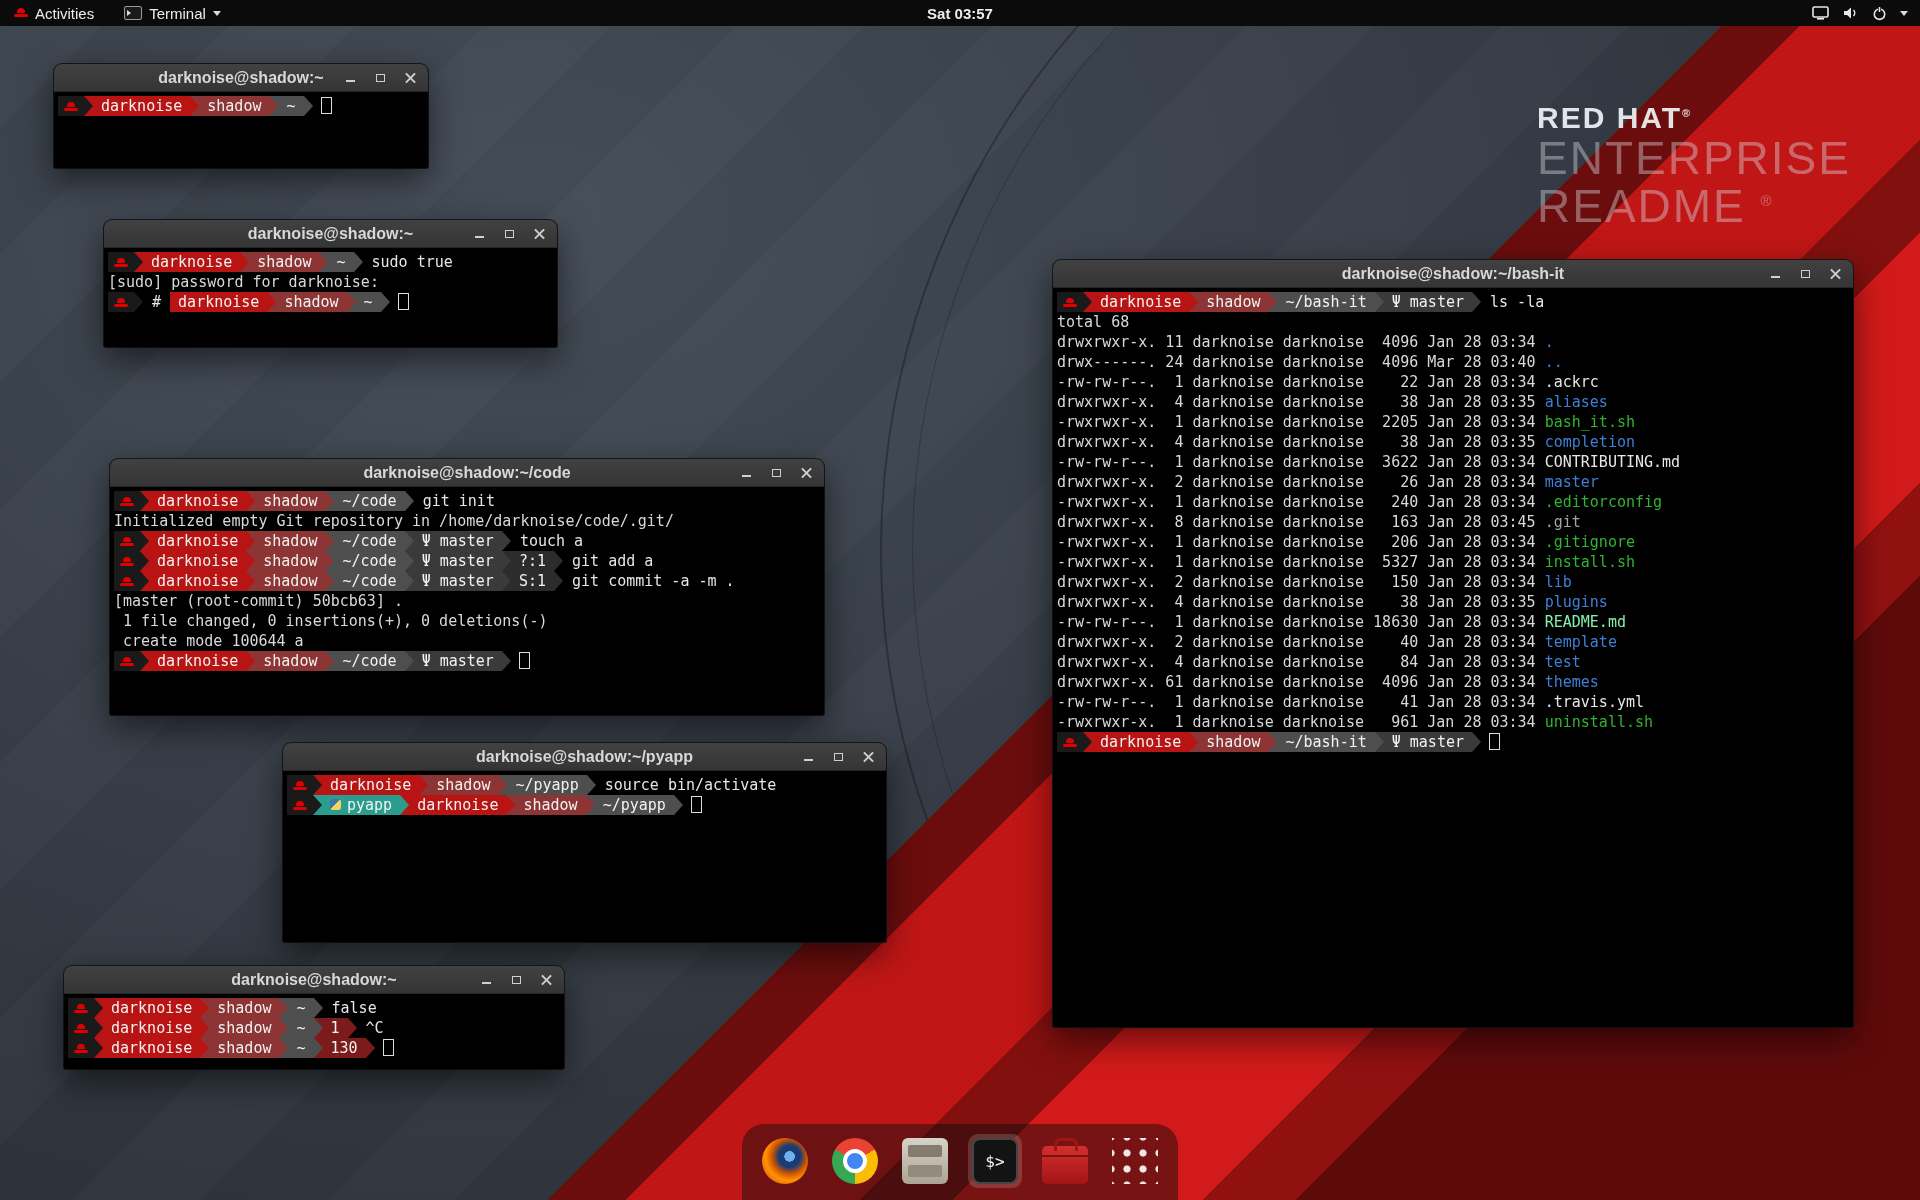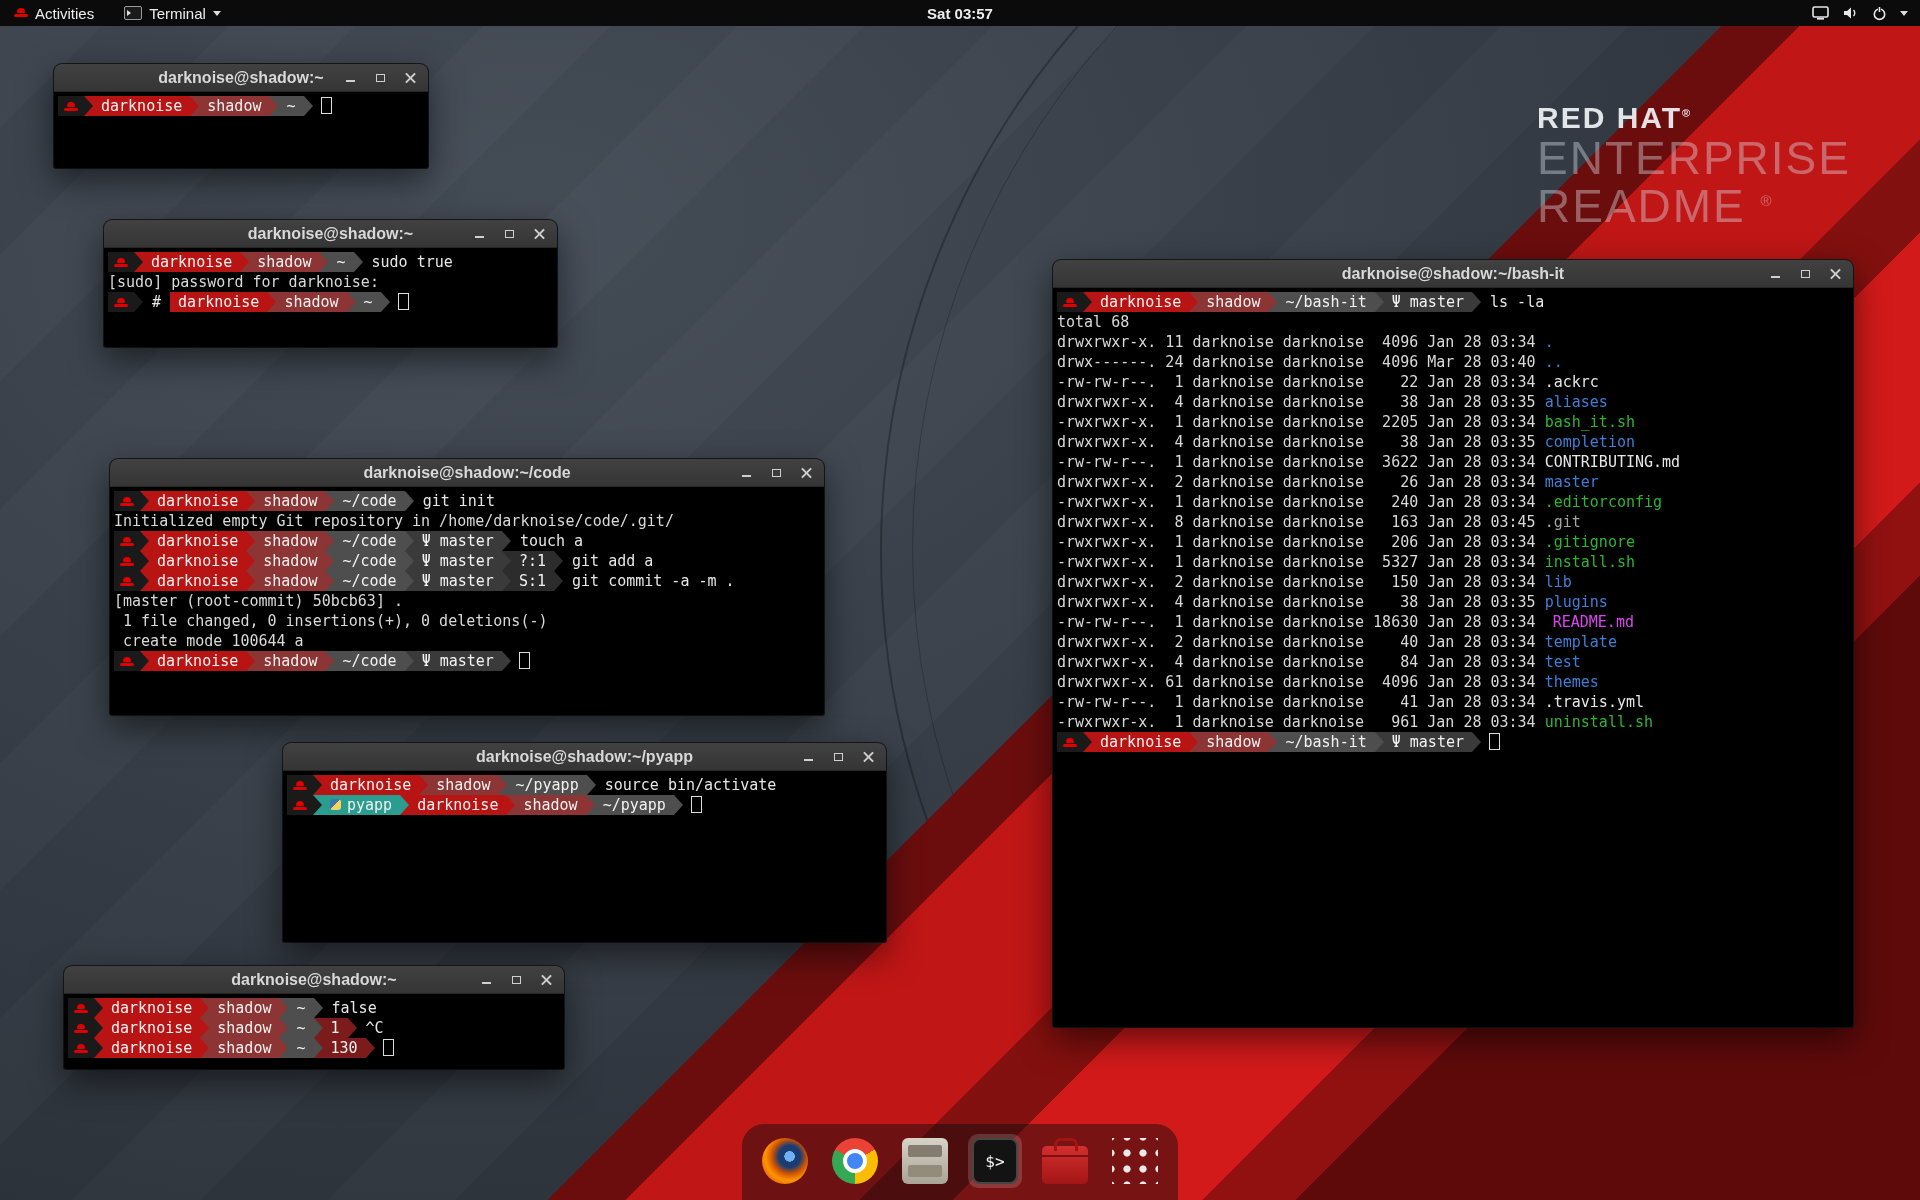--- a/index.html
+++ b/index.html
@@ -254,21 +254,21 @@
       <div class="tline"><span>-rwxrwxr-x.  1 darknoise darknoise  2205 Jan 28 03:34 </span><span style="color: rgb(47, 181, 47);">bash_it.sh</span></div>
       <div class="tline"><span>drwxrwxr-x.  4 darknoise darknoise    38 Jan 28 03:35 </span><span style="color: rgb(63, 127, 214);">completion</span></div>
       <div class="tline"><span>-rw-rw-r--.  1 darknoise darknoise  3622 Jan 28 03:34 </span><span style="color: rgb(230, 230, 230);">CONTRIBUTING.md</span></div>
       <div class="tline"><span>drwxrwxr-x.  2 darknoise darknoise    26 Jan 28 03:34 </span><span style="color: rgb(63, 127, 214);">master</span></div>
       <div class="tline"><span>-rwxrwxr-x.  1 darknoise darknoise   240 Jan 28 03:34 </span><span style="color: rgb(47, 181, 47);">.editorconfig</span></div>
       <div class="tline"><span>drwxrwxr-x.  8 darknoise darknoise   163 Jan 28 03:45 </span><span style="color: #a3a3a3;">.git</span></div>
       <div class="tline"><span>-rwxrwxr-x.  1 darknoise darknoise   206 Jan 28 03:34 </span><span style="color: rgb(47, 181, 47);">.gitignore</span></div>
       <div class="tline"><span>-rwxrwxr-x.  1 darknoise darknoise  5327 Jan 28 03:34 </span><span style="color: rgb(47, 181, 47);">install.sh</span></div>
       <div class="tline"><span>drwxrwxr-x.  2 darknoise darknoise   150 Jan 28 03:34 </span><span style="color: rgb(63, 127, 214);">lib</span></div>
       <div class="tline"><span>drwxrwxr-x.  4 darknoise darknoise    38 Jan 28 03:35 </span><span style="color: rgb(63, 127, 214);">plugins</span></div>
-      <div class="tline"><span>-rw-rw-r--.  1 darknoise darknoise 18630 Jan 28 03:34 </span><span style="color: #d946ef; margin-left: 8px;">README.md</span></div>
+      <div class="tline"><span>-rw-rw-r--.  1 darknoise darknoise 18630 Jan 28 03:34 </span><span style="color: #86efac;">README.md</span></div>
       <div class="tline"><span>drwxrwxr-x.  2 darknoise darknoise    40 Jan 28 03:34 </span><span style="color: rgb(63, 127, 214);">template</span></div>
       <div class="tline"><span>drwxrwxr-x.  4 darknoise darknoise    84 Jan 28 03:34 </span><span style="color: rgb(63, 127, 214);">test</span></div>
       <div class="tline"><span>drwxrwxr-x. 61 darknoise darknoise  4096 Jan 28 03:34 </span><span style="color: rgb(63, 127, 214);">themes</span></div>
       <div class="tline"><span>-rw-rw-r--.  1 darknoise darknoise    41 Jan 28 03:34 </span><span style="color: rgb(230, 230, 230);">.travis.yml</span></div>
       <div class="tline"><span>-rwxrwxr-x.  1 darknoise darknoise   961 Jan 28 03:34 </span><span style="color: rgb(47, 181, 47);">uninstall.sh</span></div>
       <div class="tline"><span class="seg seg-hat" style="background: rgb(26, 26, 26);"><span class="fedora"></span></span><span class="parrow" style="border-left-color: rgb(26, 26, 26); background: rgb(184, 20, 20);"></span><span class="seg" style="background: rgb(184, 20, 20);"><span>darknoise</span></span><span class="parrow" style="border-left-color: rgb(184, 20, 20); background: rgb(141, 53, 53);"></span><span class="seg" style="background: rgb(141, 53, 53);"><span>shadow</span></span><span class="parrow" style="border-left-color: rgb(141, 53, 53); background: rgb(78, 78, 78);"></span><span class="seg" style="background: rgb(78, 78, 78);"><span>~/bash-it</span></span><span class="parrow" style="border-left-color: rgb(78, 78, 78); background: rgb(58, 58, 58);"></span><span class="seg" style="background: rgb(58, 58, 58);"><span class="branch">Ψ </span><span>master</span></span><span class="parrow" style="border-left-color: rgb(58, 58, 58);"></span><span class="tcursor"></span></div>
     </div>
 </div>
 
 <div class="dock">

